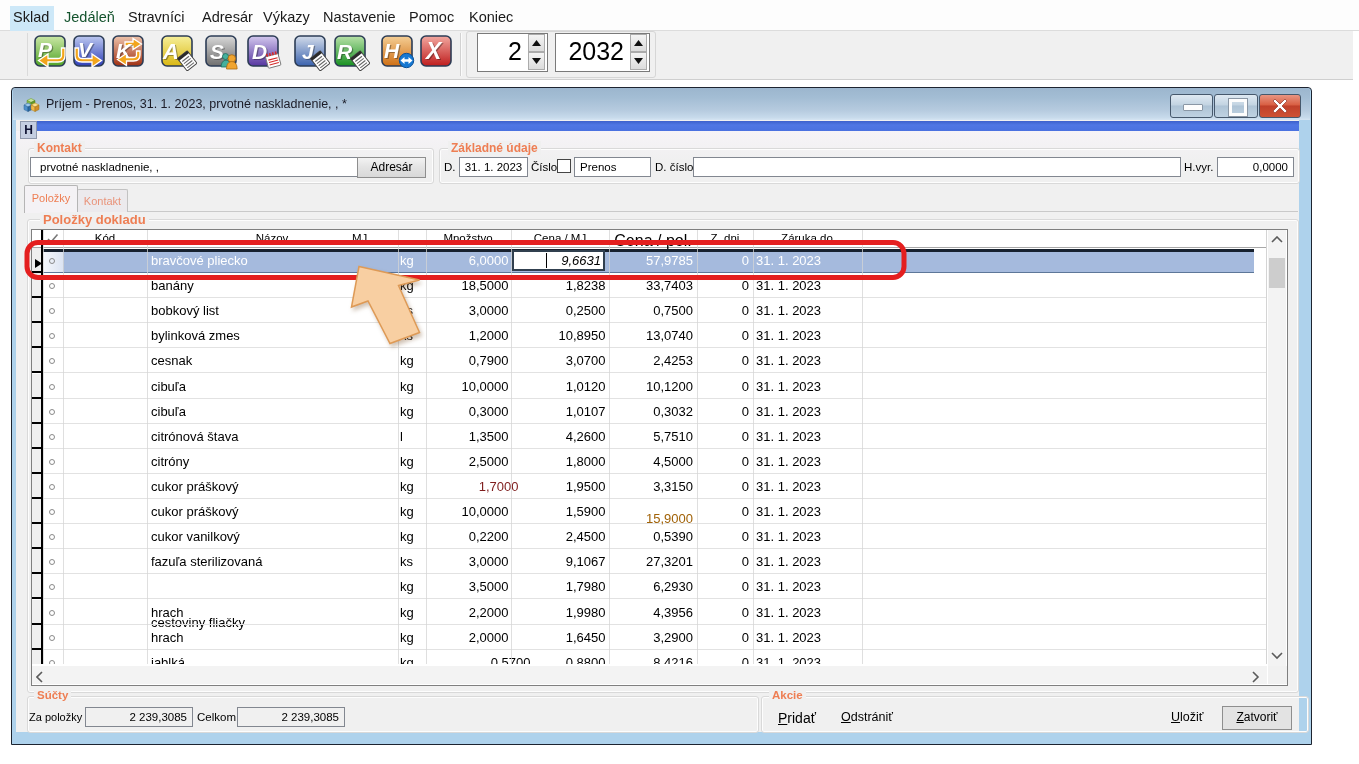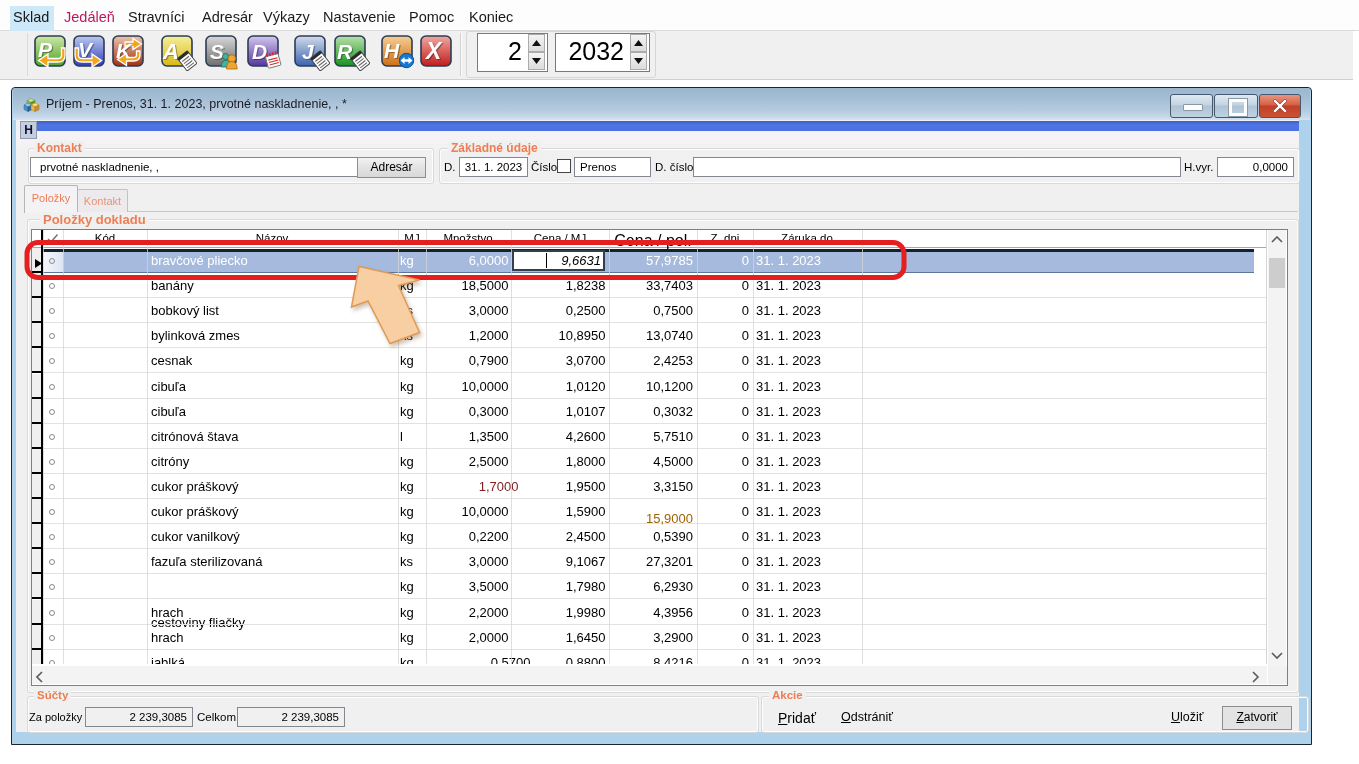--- a/index.html
+++ b/index.html
@@ -11,21 +11,21 @@
 .btn{position:absolute;background:linear-gradient(180deg,#f3f3f3,#e4e4e4 45%,#d8d8d8);border:1px solid #8e8e8e;font-size:12px;color:#000;text-align:center;}
 .cell{position:absolute;font-size:13px;color:#000;white-space:nowrap;}
 .num{text-align:right;}
 .vline{position:absolute;width:1px;background:#d8d8d8;}
 </style></head>
 <body>
 
 <div class="ab" style="left:0;top:0;width:1359px;height:30px;background:#fdfdfd;border-bottom:1px solid #dcdcdc;"></div>
 <div class="ab" style="left:10px;top:6px;width:44px;height:25px;background:#cde8f8;"></div>
 <div class="ab" style="left:13px;top:9px;font-size:14.5px;color:#1a1a1a;">Sklad</div>
-<div class="ab" style="left:64px;top:9px;font-size:14.5px;color:#be185d;">Jedáleň</div>
+<div class="ab" style="left:64px;top:9px;font-size:14.5px;color:#14532d;">Jedáleň</div>
 <div class="ab" style="left:128px;top:9px;font-size:14.5px;color:#1a1a1a;">Stravníci</div>
 <div class="ab" style="left:202px;top:9px;font-size:14.5px;color:#1a1a1a;">Adresár</div>
 <div class="ab" style="left:263px;top:9px;font-size:14.5px;color:#1a1a1a;">Výkazy</div>
 <div class="ab" style="left:323px;top:9px;font-size:14.5px;color:#1a1a1a;">Nastavenie</div>
 <div class="ab" style="left:409px;top:9px;font-size:14.5px;color:#1a1a1a;">Pomoc</div>
 <div class="ab" style="left:469px;top:9px;font-size:14.5px;color:#1a1a1a;">Koniec</div>
 <div class="ab" style="left:0;top:31px;width:1353px;height:48px;background:#f0f0f0;border-bottom:1px solid #cfcfcf;"></div>
 <div class="ab" style="left:27px;top:33px;width:1px;height:43px;background:#dadada;"></div>
 <div class="ab" style="left:460px;top:33px;width:1px;height:43px;background:#d2d2d2;"></div>
 <div class="ab" style="left:461px;top:33px;width:1px;height:43px;background:#fbfbfb;"></div>
@@ -256,21 +256,21 @@
 <div class="inp" style="left:1217px;top:157px;width:70px;height:18px;line-height:18px;text-align:right;padding-right:5px;">0,0000</div>
 <div class="ab" style="left:77px;top:211px;width:1221px;height:1px;background:#c9c9c9;"></div>
 <div class="ab" style="left:77px;top:189px;width:49px;height:22px;background:#eceaed;border:1px solid #c2c2c2;border-bottom:none;border-radius:2px 2px 0 0;font-size:11px;color:#e9937a;text-align:center;line-height:22px;">Kontakt</div>
 <div class="ab" style="left:24px;top:185px;width:52px;height:27px;background:#f4f2f5;border:1px solid #b5b5b5;border-bottom:none;border-radius:2px 2px 0 0;font-size:11px;color:#ee7e53;text-align:center;line-height:25px;">Položky</div>
 <div class="grp" style="left:27px;top:219px;width:1270px;height:472px;"></div>
 <div class="olbl" style="left:40px;top:212px;font-size:13px;">Položky dokladu</div>
 <div class="ab" style="left:31px;top:229px;width:1257px;height:457px;background:#ffffff;border:1px solid #7f7f7f;box-sizing:border-box;"></div>
 <div class="ab" style="left:32px;top:230px;width:1235px;height:18px;background:#fff;border-bottom:1px solid #a8a8a8;box-sizing:border-box;"></div>
 <div class="ab" style="left:45px;top:232px;width:120px;text-align:center;font-size:11.5px;color:#000;">Kód</div>
 <div class="ab" style="left:212px;top:232px;width:120px;text-align:center;font-size:11.5px;color:#000;">Názov</div>
-<div class="ab" style="left:352px;top:232px;width:120px;text-align:center;font-size:11.5px;color:#000;">MJ</div>
+<div class="ab" style="left:352px;top:232px;width:120px;text-align:left;font-size:11.5px;color:#000;">MJ</div>
 <div class="ab" style="left:408px;top:232px;width:120px;text-align:center;font-size:11.5px;color:#000;">Množstvo</div>
 <div class="ab" style="left:500px;top:232px;width:120px;text-align:center;font-size:11.5px;color:#000;">Cena / MJ</div>
 <div class="ab" style="left:593px;top:232px;width:120px;text-align:center;font-size:16px;color:#000;">Cena / pol.</div>
 <div class="ab" style="left:665px;top:232px;width:120px;text-align:center;font-size:11.5px;color:#000;">Z. dni</div>
 <div class="ab" style="left:747px;top:232px;width:120px;text-align:center;font-size:11.5px;color:#000;">Záruka do</div>
 <svg class="ab" style="left:47px;top:233px" width="12" height="11">
     <polyline points="1,6 4,9 10.5,1.5" fill="none" stroke="#7a7a7a" stroke-width="1.6"></polyline>
   </svg>
 <div class="ab" style="left:32px;top:248px;width:1235px;height:416px;overflow:hidden;">
 <div class="ab" style="left:0;top:0.0px;width:1235px;height:25.1px;">

